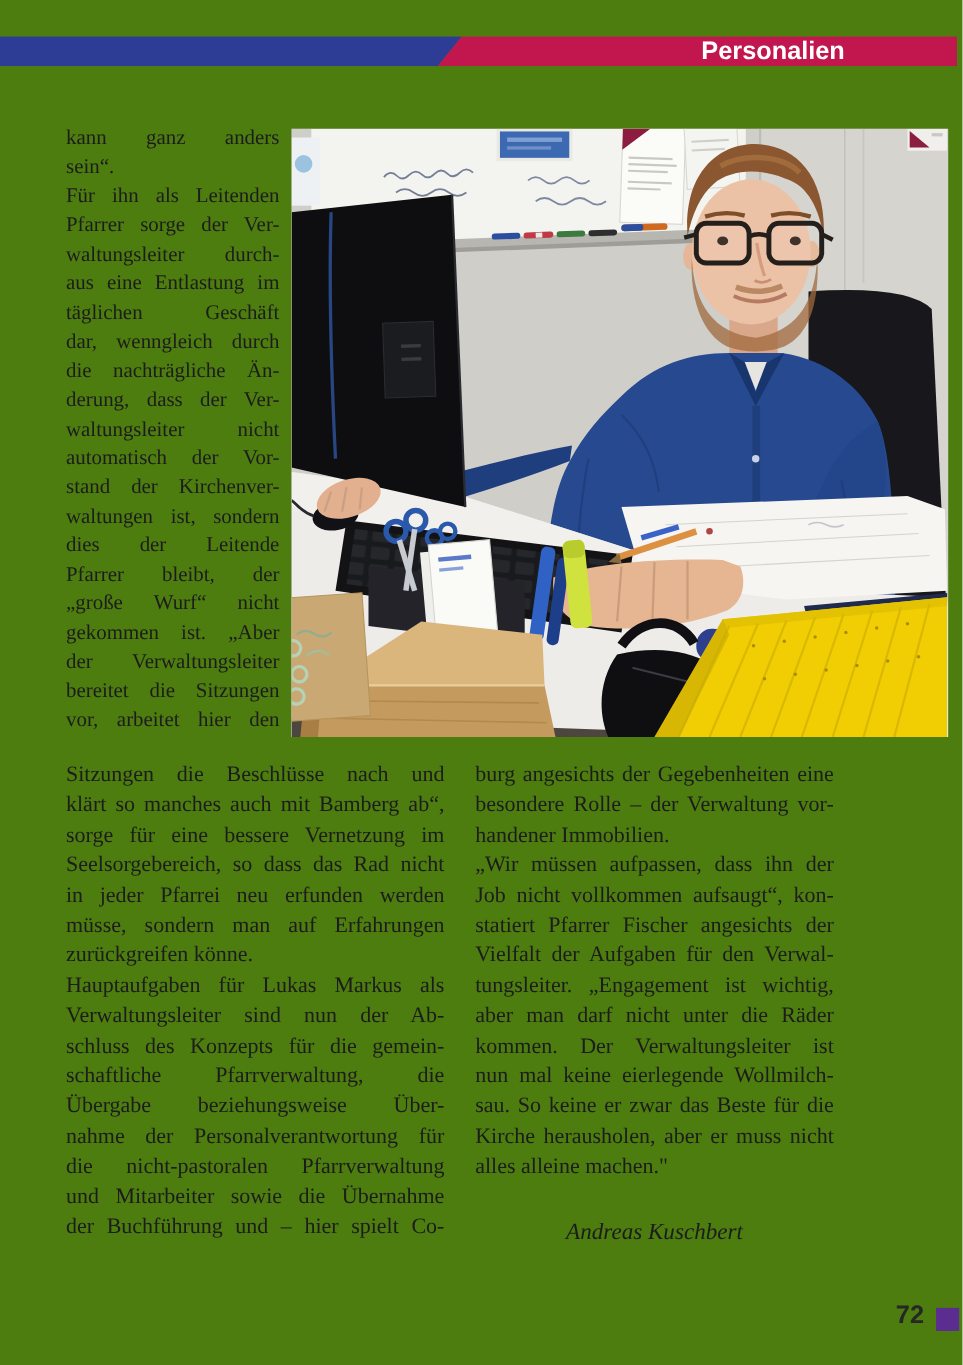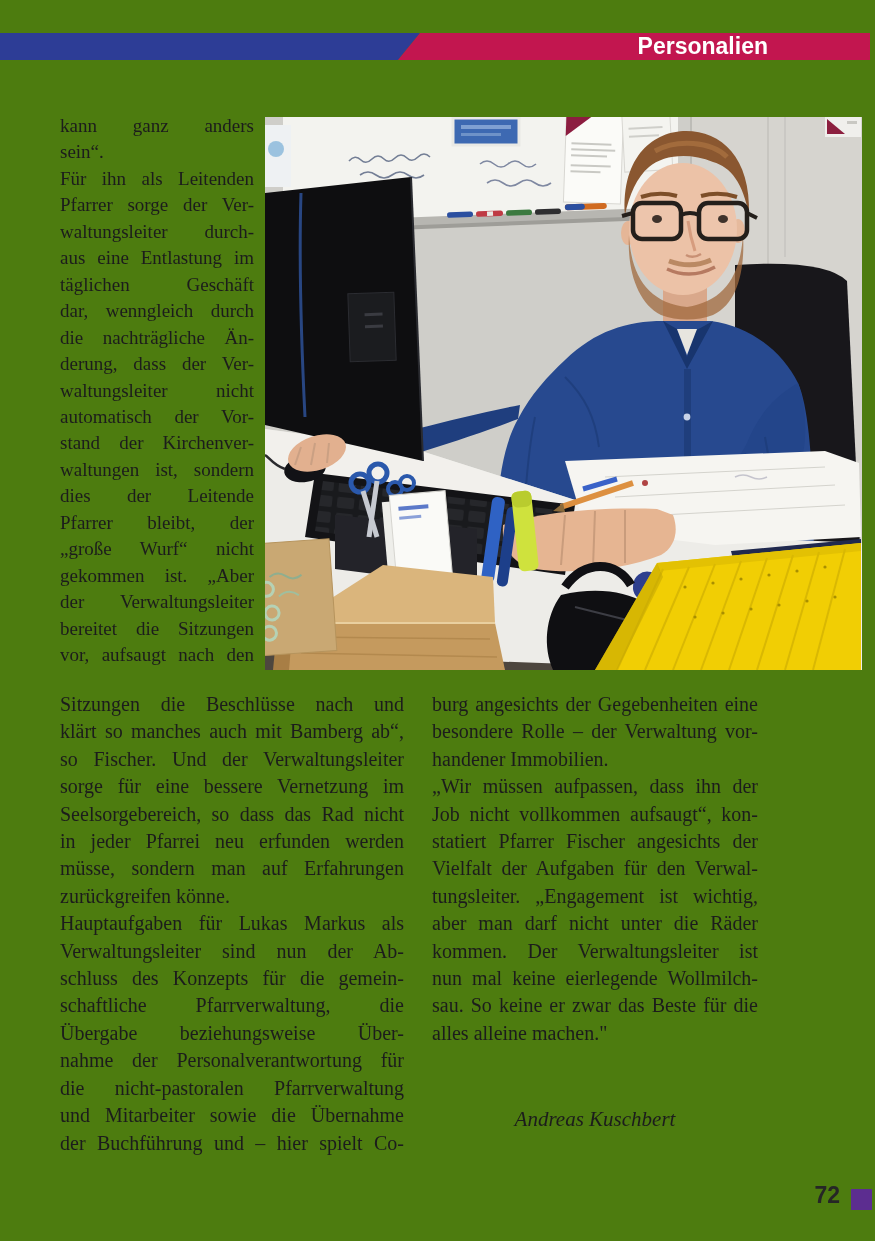--- a/index.html
+++ b/index.html
@@ -309,26 +309,25 @@
       <div class="tline">waltungsleiter nicht</div>
       <div class="tline">automatisch der Vor-</div>
       <div class="tline">stand der Kirchenver-</div>
       <div class="tline">waltungen ist, sondern</div>
       <div class="tline">dies der Leitende</div>
       <div class="tline">Pfarrer bleibt, der</div>
       <div class="tline">„große Wurf“ nicht</div>
       <div class="tline">gekommen ist. „Aber</div>
       <div class="tline">der Verwaltungsleiter</div>
       <div class="tline">bereitet die Sitzungen</div>
-      <div class="tline">vor, aufsaugt nach den</div>
+      <div class="tline">vor, arbeitet hier den</div>
     </div>
   <div id="col-left" class="col">
       <div class="tline">Sitzungen die Beschlüsse nach und</div>
       <div class="tline">klärt so manches auch mit Bamberg ab“,</div>
-      <div class="tline">so Fischer. Und der Verwaltungsleiter</div>
       <div class="tline">sorge für eine bessere Vernetzung im</div>
       <div class="tline">Seelsorgebereich, so dass das Rad nicht</div>
       <div class="tline">in jeder Pfarrei neu erfunden werden</div>
       <div class="tline">müsse, sondern man auf Erfahrungen</div>
       <div class="tline flush">zurückgreifen könne.</div>
       <div class="tline">Hauptaufgaben für Lukas Markus als</div>
       <div class="tline">Verwaltungsleiter sind nun der Ab-</div>
       <div class="tline">schluss des Konzepts für die gemein-</div>
       <div class="tline">schaftliche Pfarrverwaltung, die</div>
       <div class="tline">Übergabe beziehungsweise Über-</div>
@@ -343,20 +342,21 @@
       <div class="tline flush">handener Immobilien.</div>
       <div class="tline">„Wir müssen aufpassen, dass ihn der</div>
       <div class="tline">Job nicht vollkommen aufsaugt“, kon-</div>
       <div class="tline">statiert Pfarrer Fischer angesichts der</div>
       <div class="tline">Vielfalt der Aufgaben für den Verwal-</div>
       <div class="tline">tungsleiter. „Engagement ist wichtig,</div>
       <div class="tline">aber man darf nicht unter die Räder</div>
       <div class="tline">kommen. Der Verwaltungsleiter ist</div>
       <div class="tline">nun mal keine eierlegende Wollmilch-</div>
       <div class="tline">sau. So keine er zwar das Beste für die</div>
+      <div class="tline">Kirche herausholen, aber er muss nicht</div>
       <div class="tline flush">alles alleine machen."</div>
     </div>
 
   <div id="byline">Andreas Kuschbert</div>
 
   <div id="page-number">72</div>
   <div id="footer-square"></div>
 
 </div>
 

